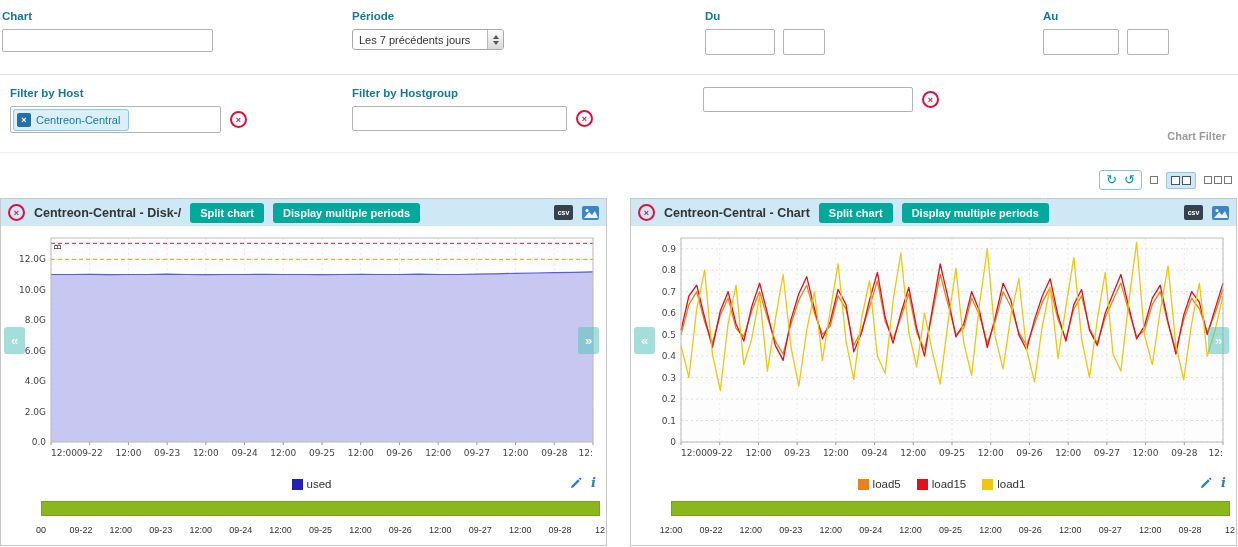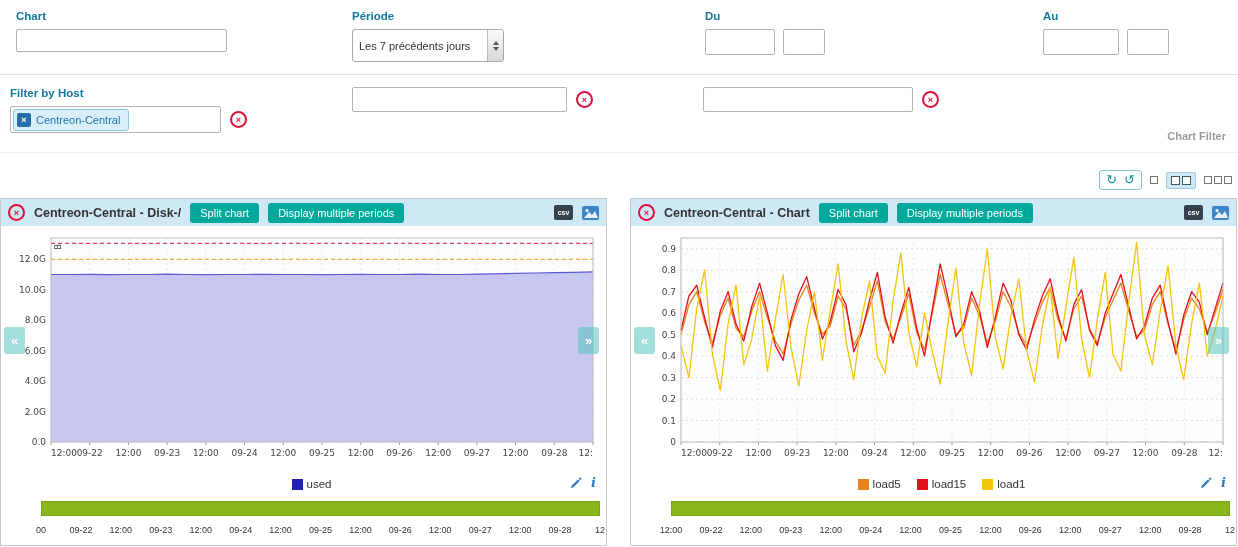--- a/index.html
+++ b/index.html
@@ -5,28 +5,28 @@
   html,body{margin:0;padding:0;}
   body{width:1238px;height:547px;position:relative;background:#fff;
        font-family:"Liberation Sans",sans-serif;overflow:hidden;font-size:12px;color:#333;}
 
   
   .field{position:absolute;}
   .f-label{color:#13799c;font-weight:bold;font-size:11.5px;margin-bottom:7px;}
   .f-line{display:flex;align-items:center;}
   input.txt{border:1px solid #b3b3b3;border-radius:2px;height:23px;box-sizing:border-box;
             font-family:inherit;font-size:12px;padding:0 5px;background:#fff;}
-  #f-chart{left:16px;top:10px;} #f-periode{left:352px;top:10px;}
+  #f-chart{left:2px;top:10px;} #f-periode{left:352px;top:10px;}
   #f-du{left:705px;top:10px;}  #f-au{left:1043px;top:10px;}
   #f-host{left:10px;top:87px;} #f-hostgroup{left:352px;top:87px;} #f-servicegroup{left:703px;top:87px;}
   .hr1{position:absolute;top:74px;left:0;width:1238px;border-top:1px solid #ddd;}
   .hr2{position:absolute;top:152px;left:0;width:1238px;border-top:1px solid #eee;}
   .chart-filters{position:absolute;top:130px;right:12px;color:#9b9b9b;font-weight:bold;font-size:11px;}
 
-  .select{width:152px;height:33px;border:1px solid #a8a8a8;border-radius:3px;background:#fff;
+  .select{width:152px;height:21px;border:1px solid #a8a8a8;border-radius:3px;background:#fff;
           display:flex;align-items:center;box-sizing:border-box;cursor:pointer;}
   .select .sel-text{flex:1;padding:0 6px;font-size:11px;white-space:nowrap;overflow:hidden;}
   .stepper{width:15px;align-self:stretch;border-left:1px solid #bbb;border-radius:0 2px 2px 0;
            background:linear-gradient(#fbfbfb,#d9d9d9);display:flex;flex-direction:column;
            align-items:center;justify-content:center;}
   .tri-up{width:0;height:0;border-left:3px solid transparent;border-right:3px solid transparent;
           border-bottom:4px solid #555;margin-bottom:2px;}
   .tri-down{width:0;height:0;border-left:3px solid transparent;border-right:3px solid transparent;
             border-top:4px solid #555;}
 
@@ -51,21 +51,21 @@
   .sq-double{background:#cfe8f5;border:1px solid #9fc6dd;border-radius:2px;padding:3px 4px;
              display:inline-flex;gap:2px;cursor:pointer;}
   .sq-double i{display:inline-block;width:7px;height:7px;border:1px solid #44565f;background:#fff;}
 
   
   .panel{position:absolute;top:198px;width:607px;height:348px;background:#fff;
          border:1px solid #c8c8c8;box-sizing:border-box;overflow:hidden;}
   .panel.left{left:0;} .panel.right{left:630px;}
   .panel-header{height:27px;background:#cfe8f5;display:flex;align-items:center;gap:9px;padding:0 7px;}
   .panel-header h2{font-size:12.5px;margin:0;color:#333;white-space:nowrap;text-align:center;}
-  .teal-btn{background:#00a99c;color:#fff;border:none;border-radius:3px;font-size:11px;font-weight:normal;
+  .teal-btn{background:#00a99c;color:#fff;border:none;border-radius:3px;font-size:11px;font-weight:bold;
             font-family:inherit;padding:4px 10px;cursor:pointer;white-space:nowrap;}
   .hdr-spacer{flex:1;}
   .csv-icon{width:19px;height:15px;background:#35424d;color:#fff;font-size:7px;font-weight:bold;
             display:inline-flex;align-items:center;justify-content:center;border-radius:2px;cursor:pointer;}
   .img-icon{display:inline-flex;cursor:pointer;}
 
   .chart{display:block;width:596px;height:242px;margin:4px 0 0 4px;}
   .chart text{font-family:"DejaVu Sans",sans-serif;font-size:9px;fill:#444;}
 
   .nav-arrow{position:absolute;top:128px;width:21px;height:27px;border:none;border-radius:3px;
@@ -134,20 +134,21 @@
       <span class="chip">
         <span class="chip-x">×</span>
         <span>Centreon-Central</span>
       </span>
     </div>
     <span class="clear-circle">×</span>
   </div>
 </div>
 
 <div class="field" id="f-hostgroup">
+  <div class="f-label">Filter by Hostgroup</div>
   <div class="f-line">
     <input class="txt" style="width: 215px; height: 25px;" value="">
     <span class="clear-circle">×</span>
   </div>
 </div>
 
 <div class="field" id="f-servicegroup">
   <div class="f-line">
     <input class="txt" style="width: 210px; height: 25px;" value="">
     <span class="clear-circle">×</span>

